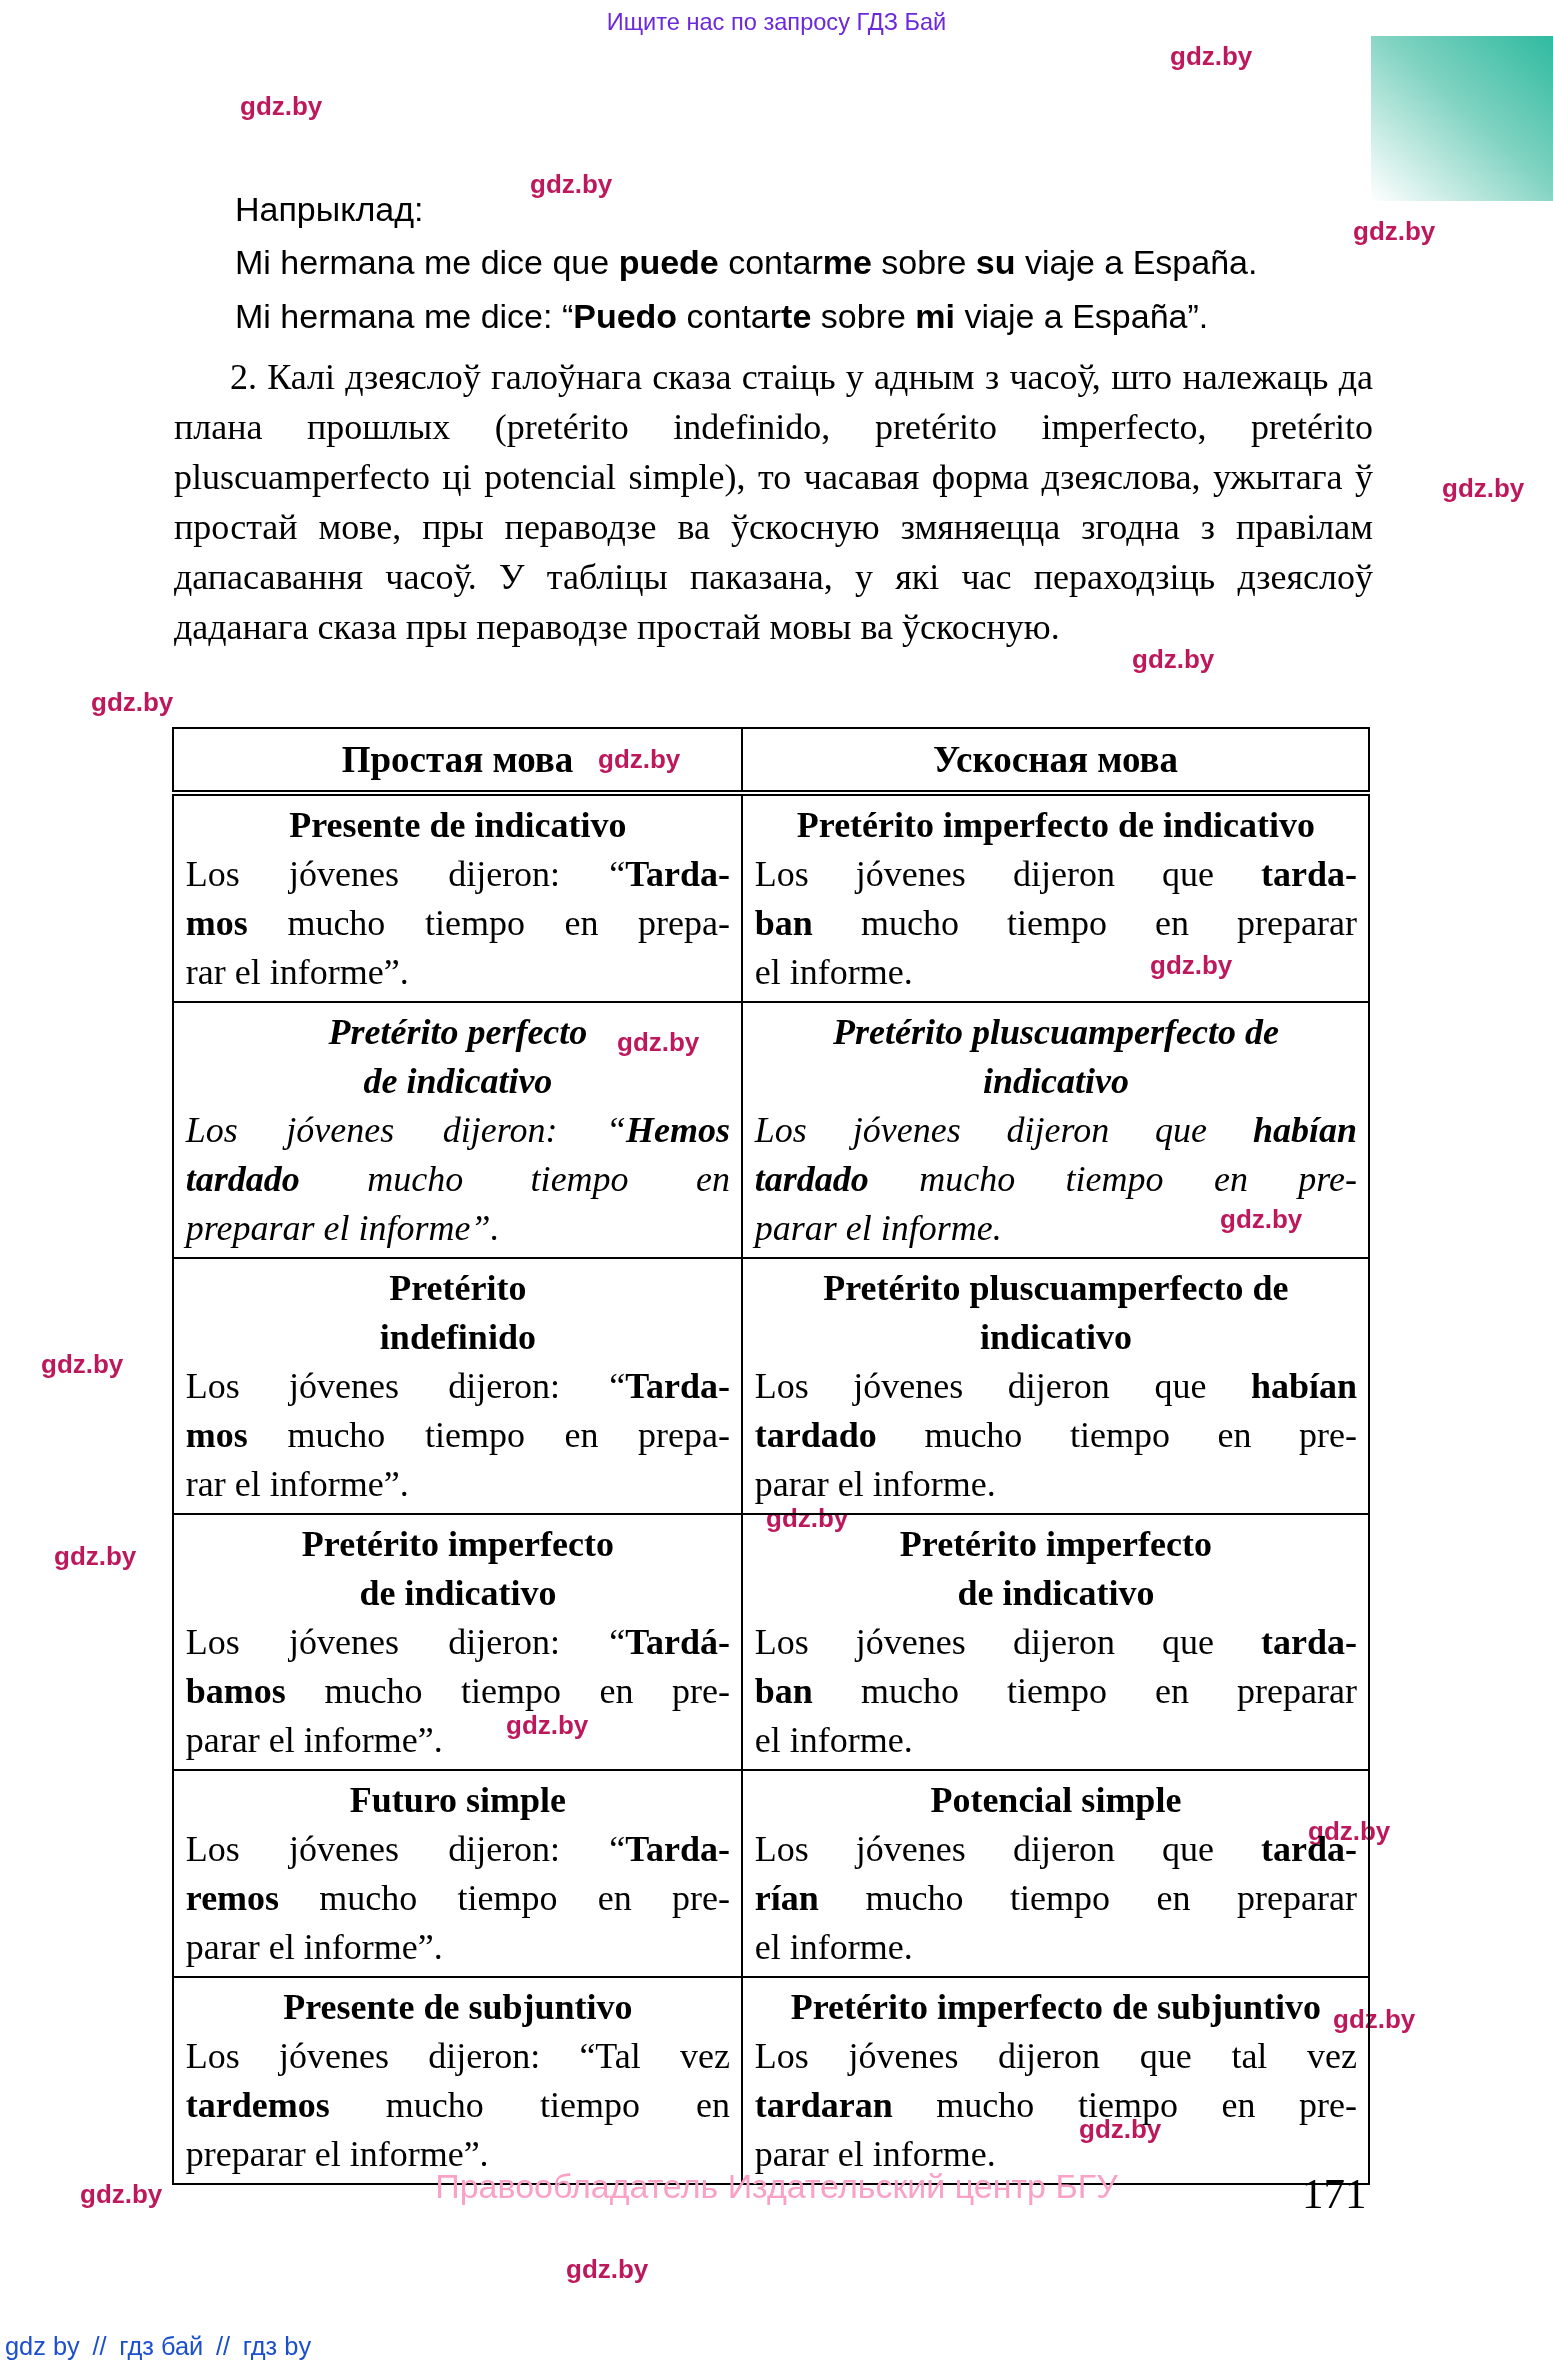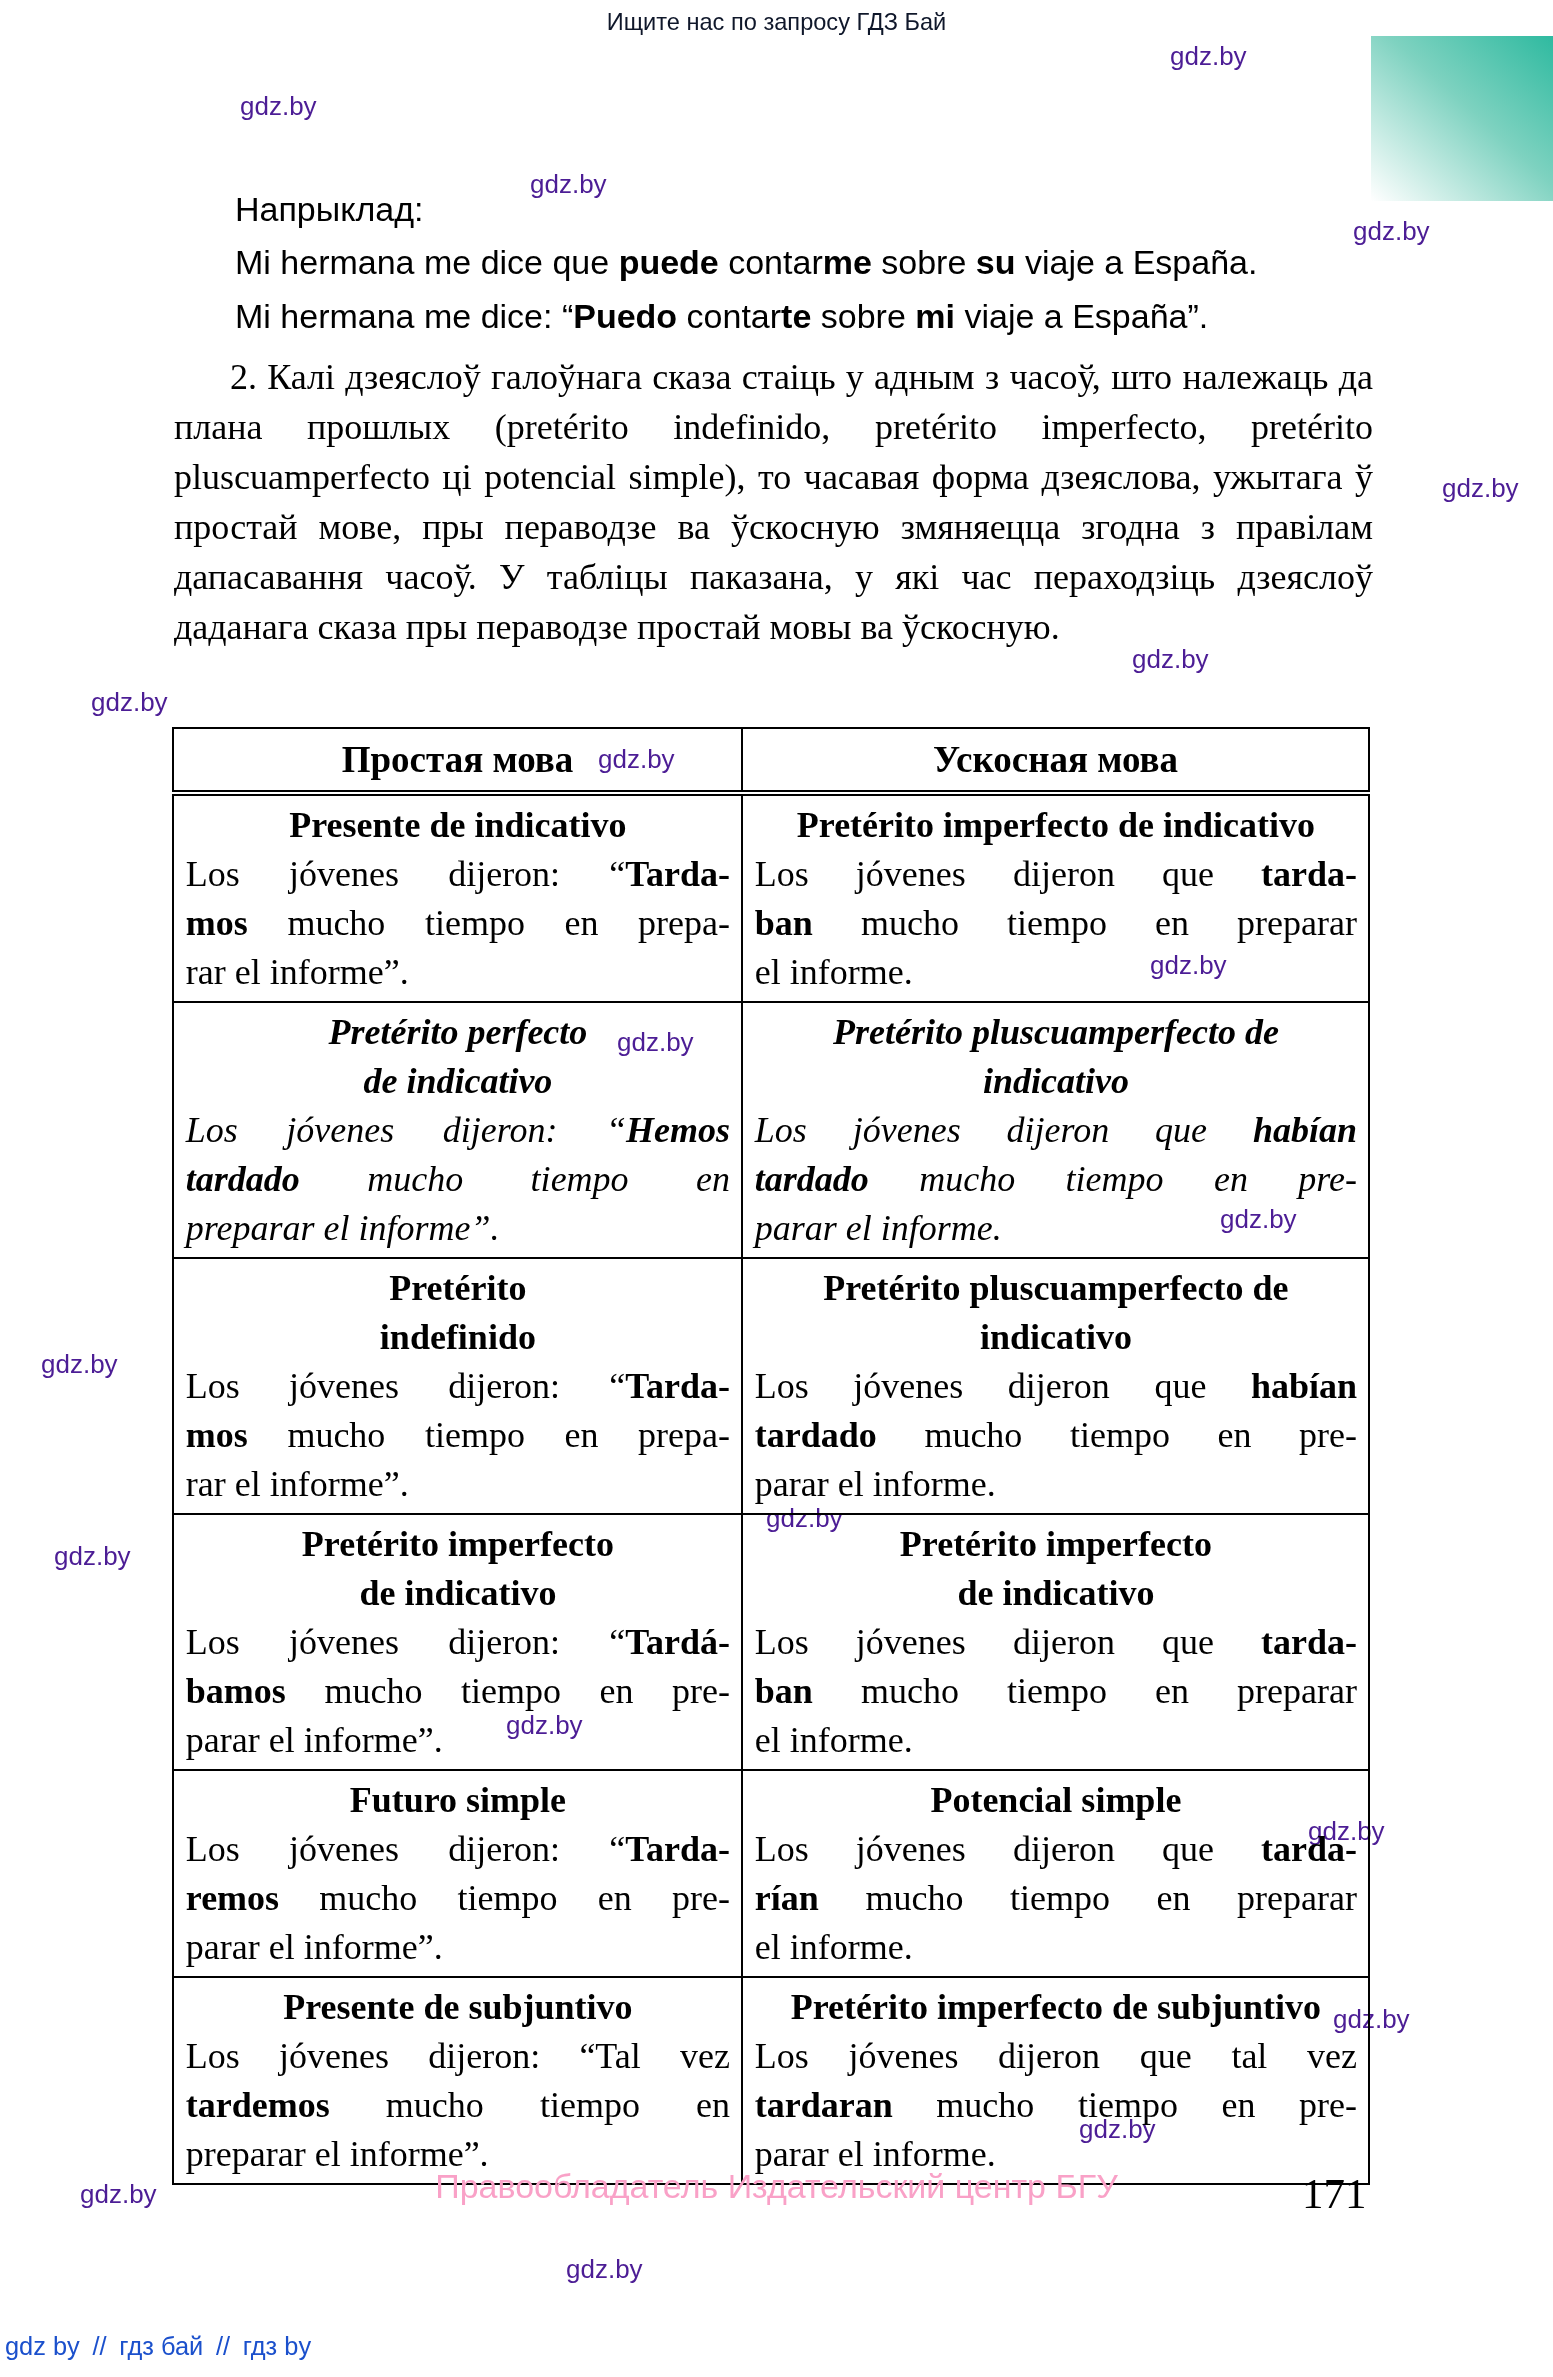--- a/index.html
+++ b/index.html
@@ -8,21 +8,21 @@
          font-family: "Liberation Serif", serif; color: #000; }
   #page { position: absolute; inset: 0; }
 
   .banner { position: absolute; top: 9px; left: 0; width: 100%; text-align: center;
             font-family: "Liberation Sans", sans-serif; font-size: 23.6px; }
 
   .teal { position: absolute; left: 1371px; top: 36px; width: 182px; height: 165px;
           background: linear-gradient(to left bottom, #2fbaa0 0%, #7ed2c0 45%, #ffffff 100%); }
 
   .wm { position: absolute; font-family: "Liberation Sans", sans-serif;
-        font-size: 26px; color: #4c1d95; white-space: nowrap; }
+        font-size: 26px; color: #be185d; white-space: nowrap; font-weight: bold; }
 
   .example { position: absolute; left: 235px; top: 190px; width: 1142px;
              font-family: "Liberation Sans", sans-serif; font-size: 34px; }
   .ex-label { margin-bottom: 13.6px; }
   .ex-line { margin-bottom: 15.4px; white-space: nowrap; }
 
   .para { position: absolute; left: 174px; top: 352px; width: 1199px;
           font-size: 36px; line-height: 50px; text-align: justify; text-indent: 56px; }
 
   table.gtable { position: absolute; left: 172px; top: 727px; width: 1197px;
@@ -50,21 +50,21 @@
   .links { position: absolute; left: 5px; top: 2332px; width: 100%; text-align: left;
            font-family: "Liberation Sans", sans-serif; font-size: 25.4px; }
   .links a { text-decoration: none; cursor: pointer; }
   .links .sep { padding: 0 12.7px; }
 </style>
 </head>
 <body>
 
 <div id="page">
 
-  <div class="banner" style="color: #0f172a;">Ищите нас по запросу ГДЗ Бай</div>
+  <div class="banner" style="color: #6d28d9;">Ищите нас по запросу ГДЗ Бай</div>
   <div class="teal"></div>
 
   <span class="wm" style="left:1170px;top:41px">gdz.by</span>
   <span class="wm" style="left:240px;top:91px">gdz.by</span>
   <span class="wm" style="left:530px;top:169px">gdz.by</span>
   <span class="wm" style="left:1353px;top:216px">gdz.by</span>
   <span class="wm" style="left:1442px;top:473px">gdz.by</span>
   <span class="wm" style="left:1132px;top:644px">gdz.by</span>
   <span class="wm" style="left:91px;top:687px">gdz.by</span>
   <span class="wm" style="left:598px;top:744px">gdz.by</span>

